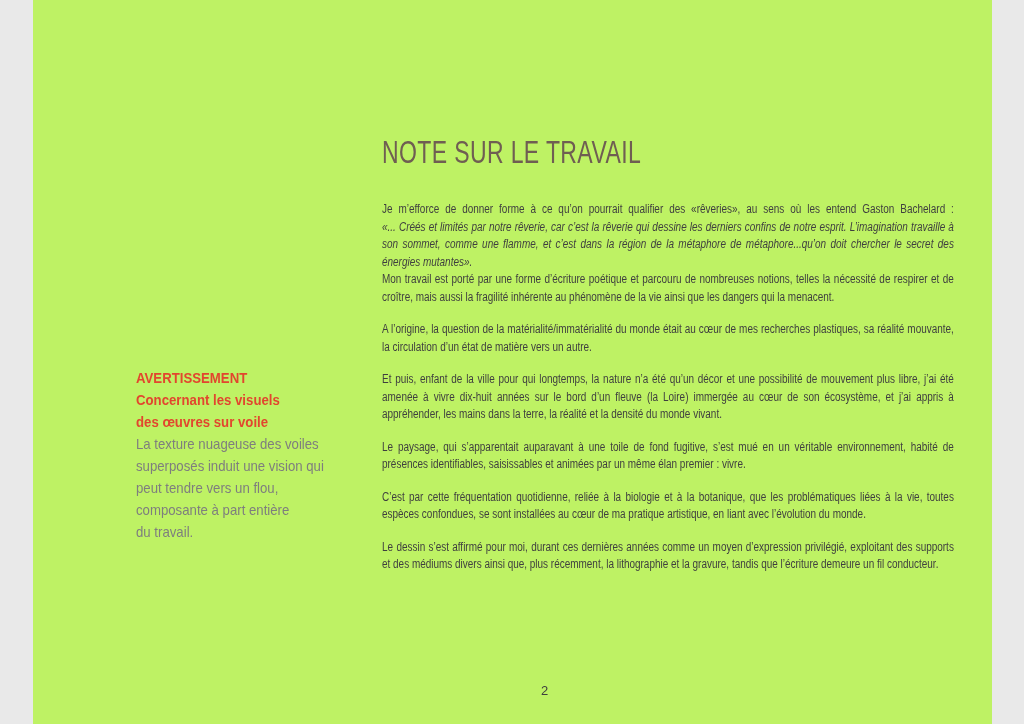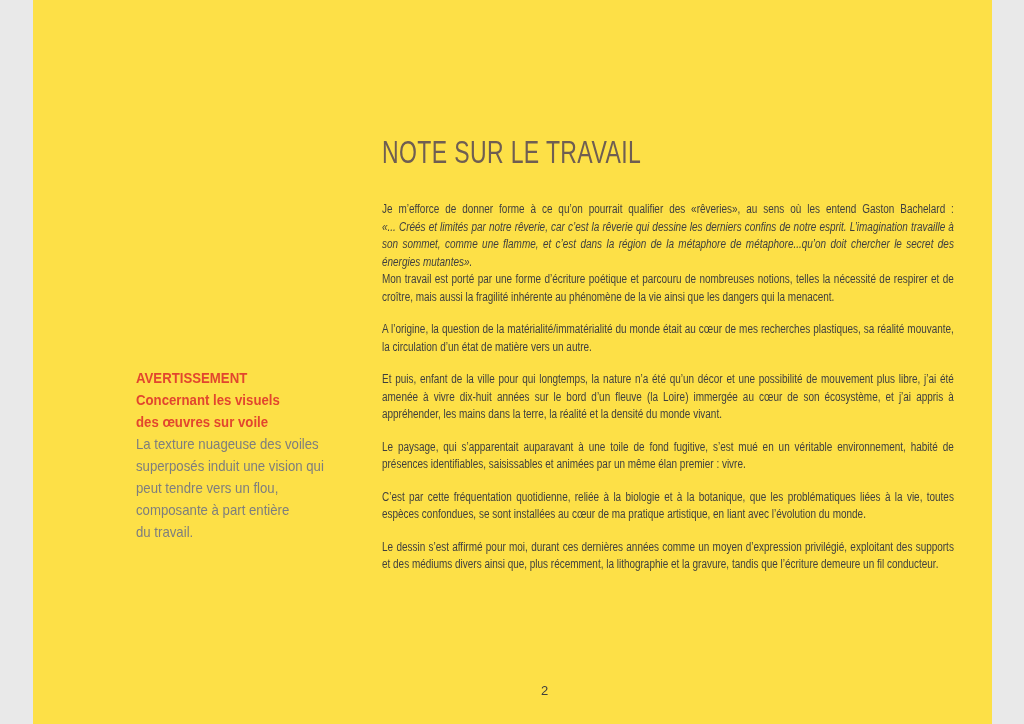--- a/index.html
+++ b/index.html
@@ -1,20 +1,20 @@
 <!DOCTYPE html>
 <html><head>
 <meta charset="utf-8">
 <style>
   html, body { margin: 0; padding: 0; background: #e9e9e9; }
   .page {
     position: relative;
     width: 959px;
     height: 724px;
-    background: #fde047;
+    background: #bef264;
     font-family: "Liberation Sans", sans-serif;
     overflow: hidden;
     margin: 0 auto;
   }
   .page-title {
     position: absolute;
     left: 349px;
     top: 113px;
     font-size: 32px;
     font-weight: 400;

